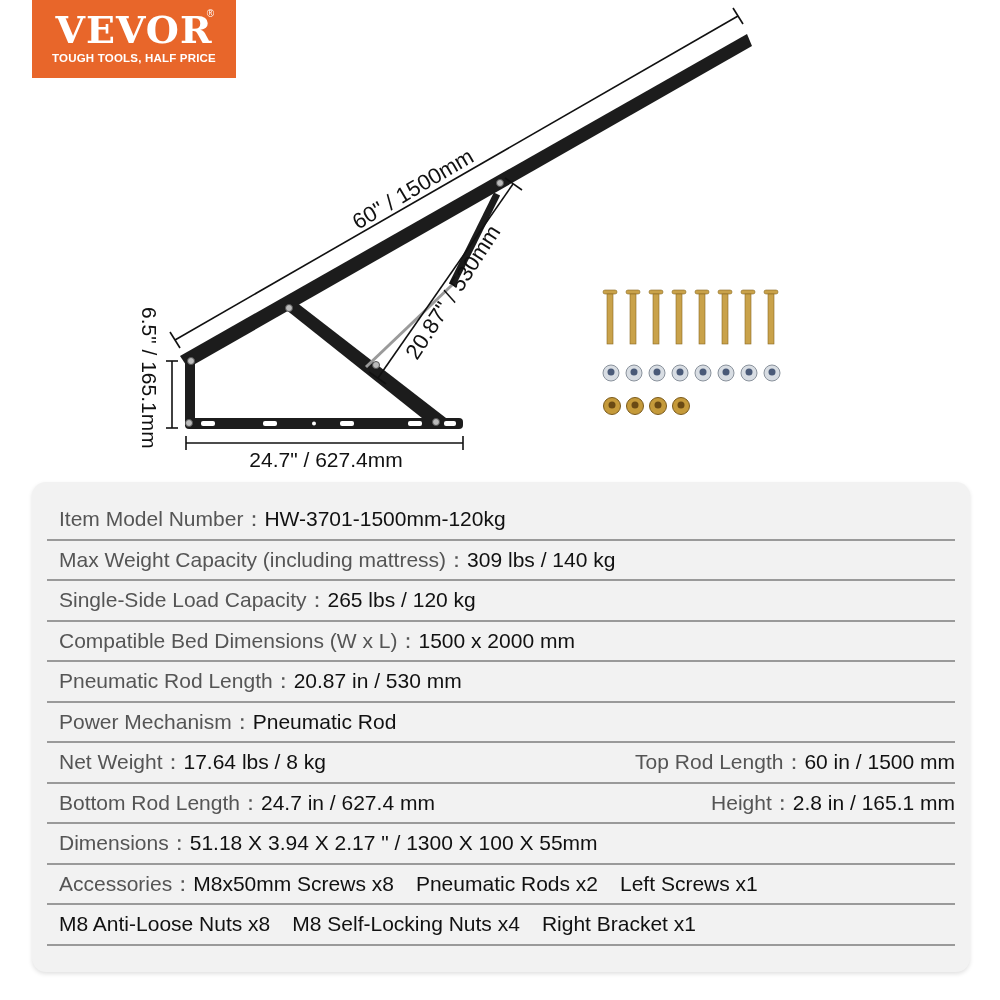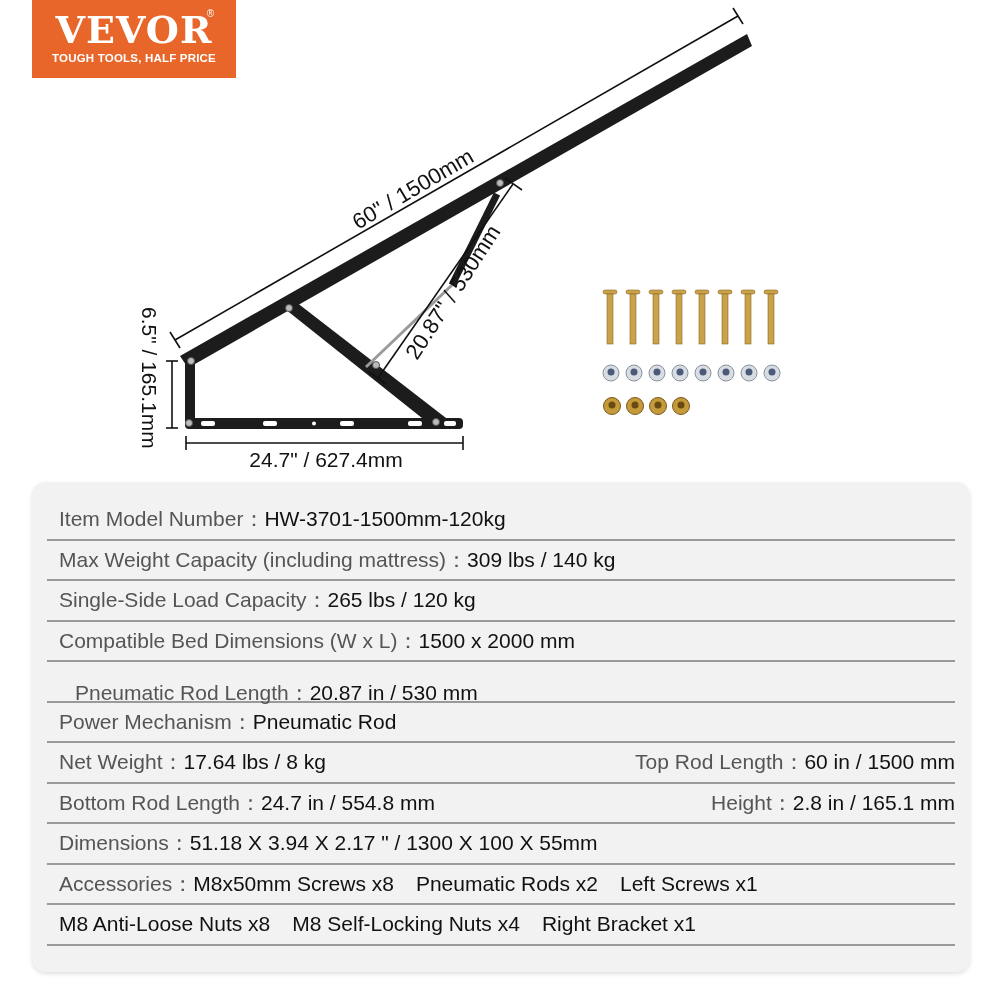--- a/index.html
+++ b/index.html
@@ -163,40 +163,40 @@
     <span class="left" style="left:12px;">
       <span class="lbl">Single-Side Load Capacity：</span><span class="val">265 lbs / 120 kg</span>
     </span>
   </div>
   <div class="row" style="top:139.5px; left:15px;">
     <span class="left" style="left:12px;">
       <span class="lbl">Compatible Bed Dimensions (W x L)：</span><span class="val">1500 x 2000 mm</span>
     </span>
   </div>
   <div class="row" style="top:180px; left:15px;">
-    <span class="left" style="left:28px;margin-top:12px;">
+    <span class="left" style="left:12px;">
       <span class="lbl">Pneumatic Rod Length：</span><span class="val">20.87 in / 530 mm</span>
     </span>
   </div>
   <div class="row" style="top:220.5px; left:15px;">
     <span class="left" style="left:12px;">
       <span class="lbl">Power Mechanism：</span><span class="val">Pneumatic Rod</span>
     </span>
   </div>
   <div class="row" style="top:261px; left:15px;">
     <span class="left" style="left:12px;">
       <span class="lbl">Net Weight：</span><span class="val">17.64 lbs / 8 kg</span>
     </span>
     <span class="right">
       <span class="lbl">Top Rod Length：</span><span class="val">60 in / 1500 mm</span>
     </span>
   </div>
   <div class="row" style="top:301.5px; left:15px;">
     <span class="left" style="left:12px;">
-      <span class="lbl">Bottom Rod Length：</span><span class="val">24.7 in / 554.8 mm</span>
+      <span class="lbl">Bottom Rod Length：</span><span class="val">24.7 in / 627.4 mm</span>
     </span>
     <span class="right">
       <span class="lbl">Height：</span><span class="val">2.8 in / 165.1 mm</span>
     </span>
   </div>
   <div class="row" style="top:342px; left:15px;">
     <span class="left" style="left:12px;">
       <span class="lbl">Dimensions：</span><span class="val">51.18 X 3.94 X 2.17 " / 1300 X 100 X 55mm</span>
     </span>
   </div>

